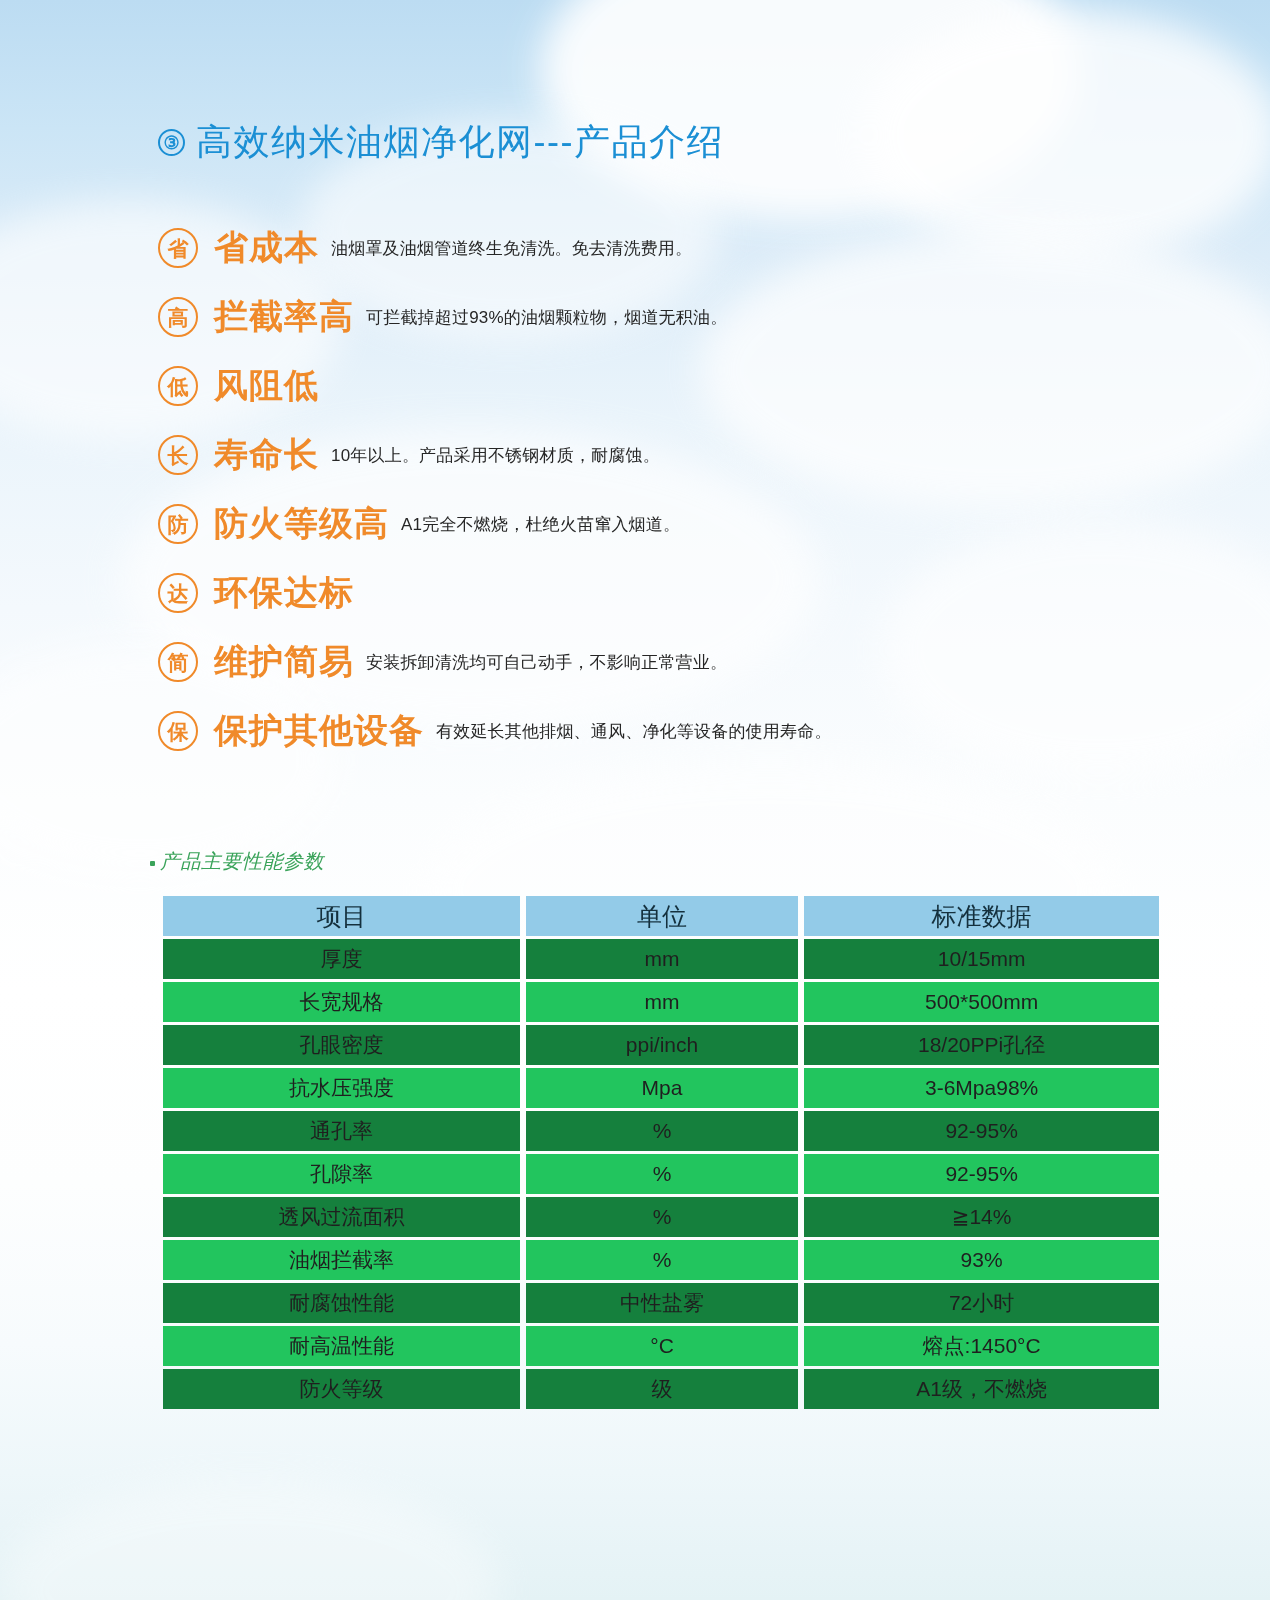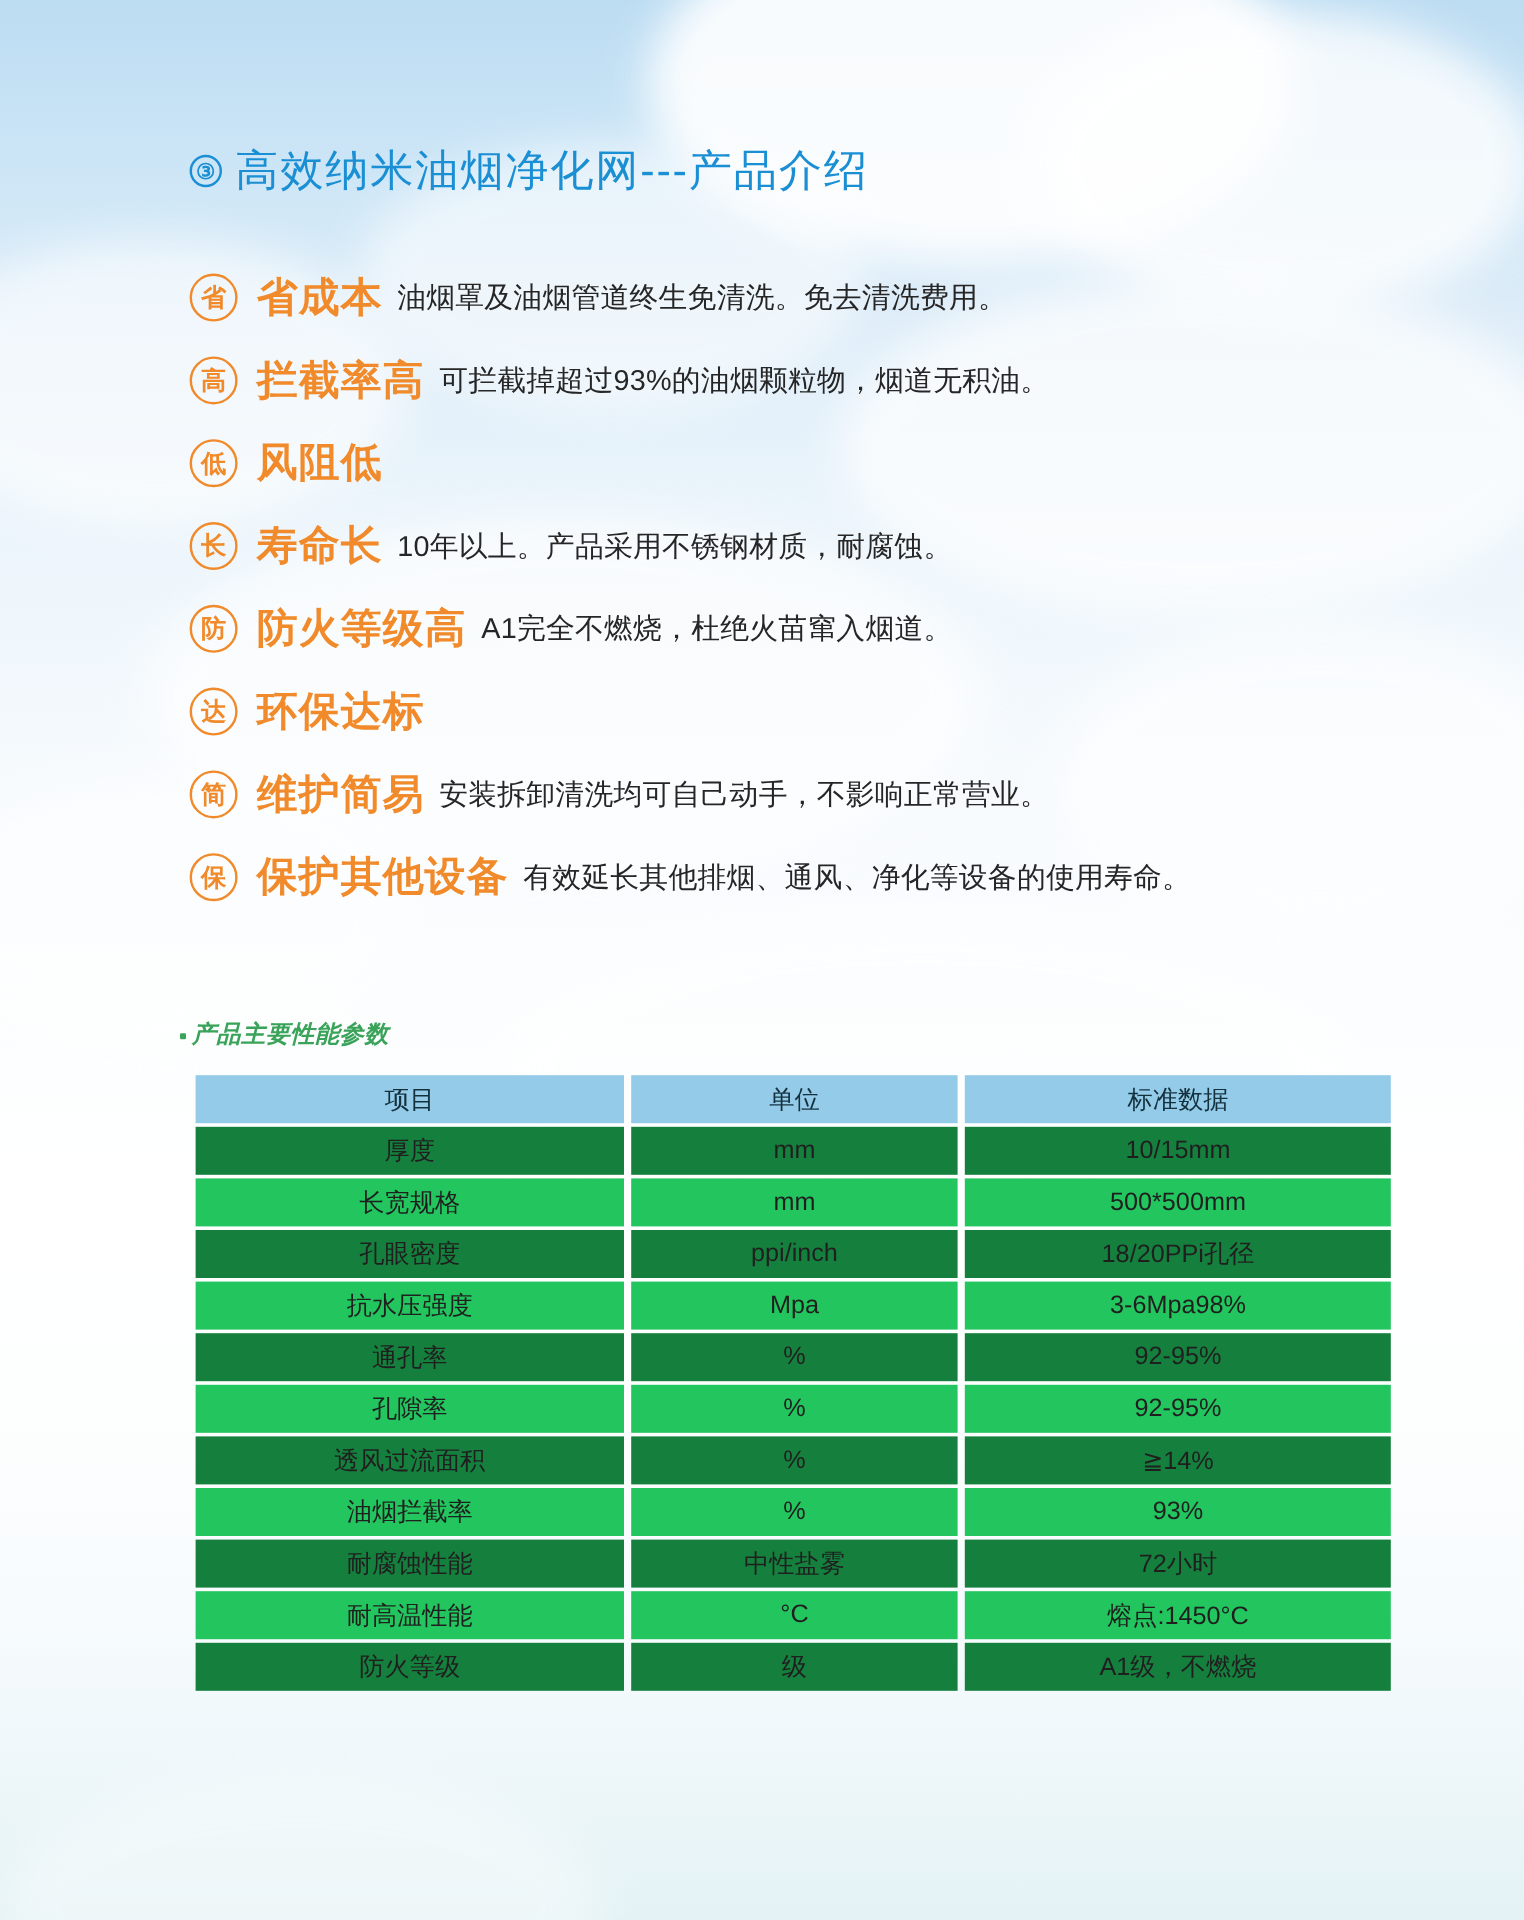--- a/index.html
+++ b/index.html
@@ -110,21 +110,21 @@
   .feature-title {
     color: #f08a2a;
     font-size: 34px;
     font-weight: bold;
     letter-spacing: 1px;
     white-space: nowrap;
     margin-right: 12px;
   }
   .feature-desc {
     color: #262626;
-    font-size: 24px;
+    font-size: 17px;
     letter-spacing: 0.2px;
     white-space: nowrap;
     text-align: right;
   }
 
   
   .params-head {
     margin: 96px 0 0 150px;
     display: flex;
     align-items: center;
@@ -133,21 +133,21 @@
     width: 5px;
     height: 5px;
     background: #3aa35a;
     border-radius: 1px;
     margin-right: 5px;
     margin-top: 4px;
   }
   .params-title {
     color: #3aa35a;
     font-size: 20px;
-    font-weight: bold;
+    font-weight: normal;
     font-style: italic;
     letter-spacing: 0.5px;
   }
 
   table.params {
     margin: 18px 0 0 157px;
     border-collapse: separate;
     border-spacing: 6px 3px;
     width: 1008px;
     table-layout: fixed;
@@ -157,21 +157,21 @@
     font-size: 21px;
     color: #1f1f1f;
     font-weight: normal;
     height: 40px;
     padding: 0;
   }
   table.params col.c-item { width: 338px; }
   table.params col.c-unit { width: 258px; }
   table.params col.c-std  { width: 336px; }
 
-  tr.head td { background: #93cbe8; font-size: 21px; color: #14303d; }
+  tr.head td { background: #93cbe8; font-size: 25px; color: #14303d; }
   tr.odd td  { background: #15803d; }
   tr.even td { background: #22c55e; }
 </style>
 </head>
 <body>
 
 <div class="cloud c1"></div>
 <div class="cloud c2"></div>
 <div class="cloud c3"></div>
 <div class="cloud c4"></div>

